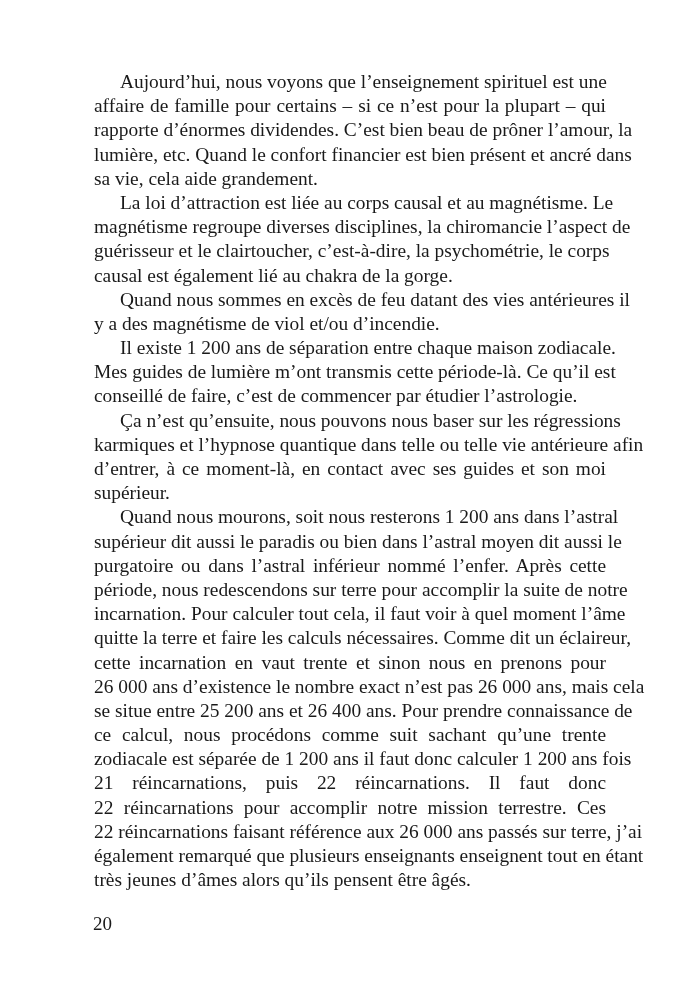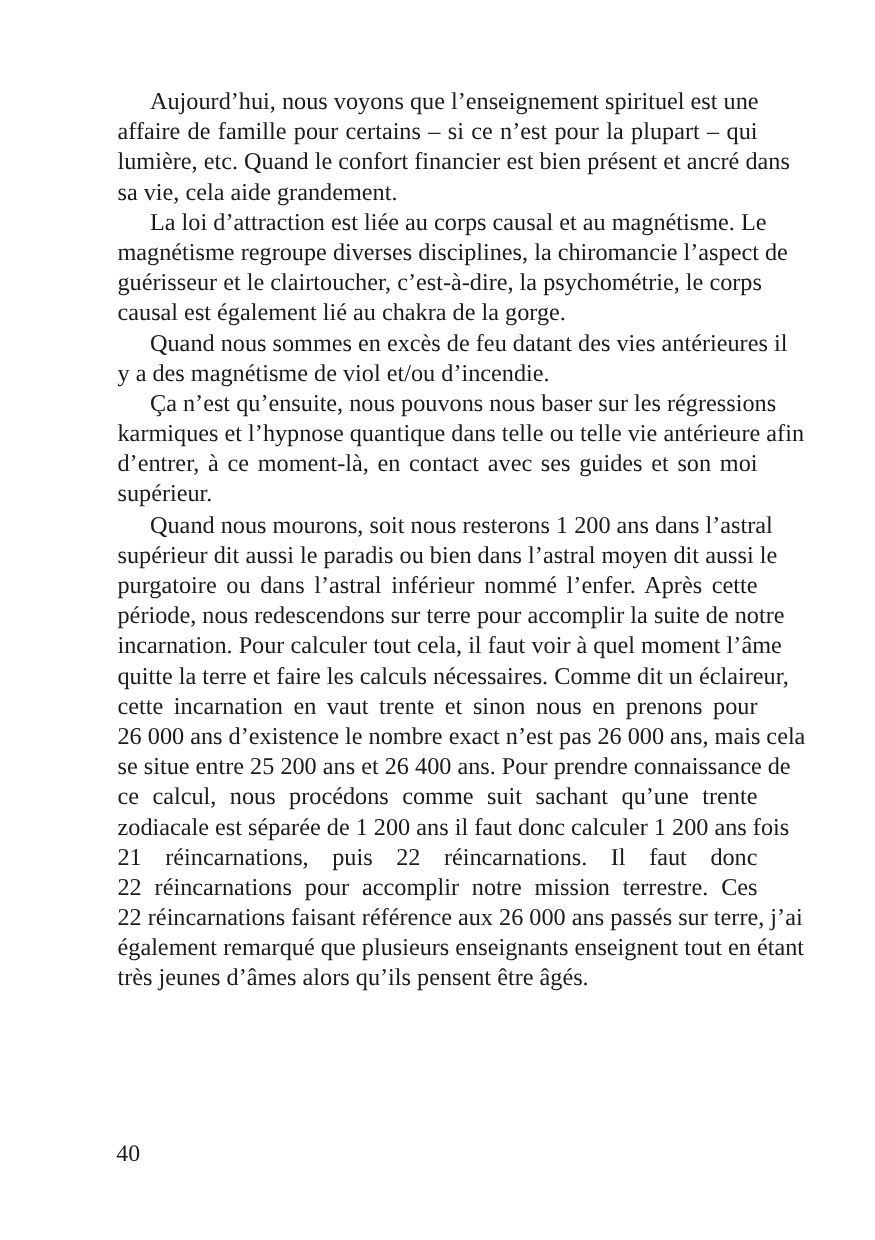--- a/index.html
+++ b/index.html
@@ -49,32 +49,38 @@
       line-height: 22px;
     }
   </style>
 </head>
 <body>
 
 <div class="page">
   <div class="para">
     <span class="line first">Aujourd’hui, nous voyons que l’enseignement spirituel est une</span>
     <span class="line">affaire de famille pour certains – si ce n’est pour la plupart – qui</span>
+    <span class="line">rapporte d’énormes dividendes. C’est bien beau de prôner l’amour, la</span>
     <span class="line">lumière, etc. Quand le confort financier est bien présent et ancré dans</span>
     <span class="line last">sa vie, cela aide grandement.</span>
   </div>
   <div class="para">
     <span class="line first">La loi d’attraction est liée au corps causal et au magnétisme. Le</span>
     <span class="line">magnétisme regroupe diverses disciplines, la chiromancie l’aspect de</span>
     <span class="line">guérisseur et le clairtoucher, c’est-à-dire, la psychométrie, le corps</span>
     <span class="line last">causal est également lié au chakra de la gorge.</span>
   </div>
   <div class="para">
     <span class="line first">Quand nous sommes en excès de feu datant des vies antérieures il</span>
     <span class="line last">y a des magnétisme de viol et/ou d’incendie.</span>
+  </div>
+  <div class="para">
+    <span class="line first">Il existe 1 200 ans de séparation entre chaque maison zodiacale.</span>
+    <span class="line">Mes guides de lumière m’ont transmis cette période-là. Ce qu’il est</span>
+    <span class="line last">conseillé de faire, c’est de commencer par étudier l’astrologie.</span>
   </div>
   <div class="para">
     <span class="line first">Ça n’est qu’ensuite, nous pouvons nous baser sur les régressions</span>
     <span class="line">karmiques et l’hypnose quantique dans telle ou telle vie antérieure afin</span>
     <span class="line">d’entrer, à ce moment-là, en contact avec ses guides et son moi</span>
     <span class="line last">supérieur.</span>
   </div>
   <div class="para">
     <span class="line first">Quand nous mourons, soit nous resterons 1 200 ans dans l’astral</span>
     <span class="line">supérieur dit aussi le paradis ou bien dans l’astral moyen dit aussi le</span>
@@ -88,13 +94,13 @@
     <span class="line">ce calcul, nous procédons comme suit sachant qu’une trente</span>
     <span class="line">zodiacale est séparée de 1 200 ans il faut donc calculer 1 200 ans fois</span>
     <span class="line">21 réincarnations, puis 22 réincarnations. Il faut donc</span>
     <span class="line">22 réincarnations pour accomplir notre mission terrestre. Ces</span>
     <span class="line">22 réincarnations faisant référence aux 26 000 ans passés sur terre, j’ai</span>
     <span class="line">également remarqué que plusieurs enseignants enseignent tout en étant</span>
     <span class="line last">très jeunes d’âmes alors qu’ils pensent être âgés.</span>
   </div>
 </div>
 
-<div class="page-number">40</div>
+<div class="page-number">20</div>
 
 </body></html>

